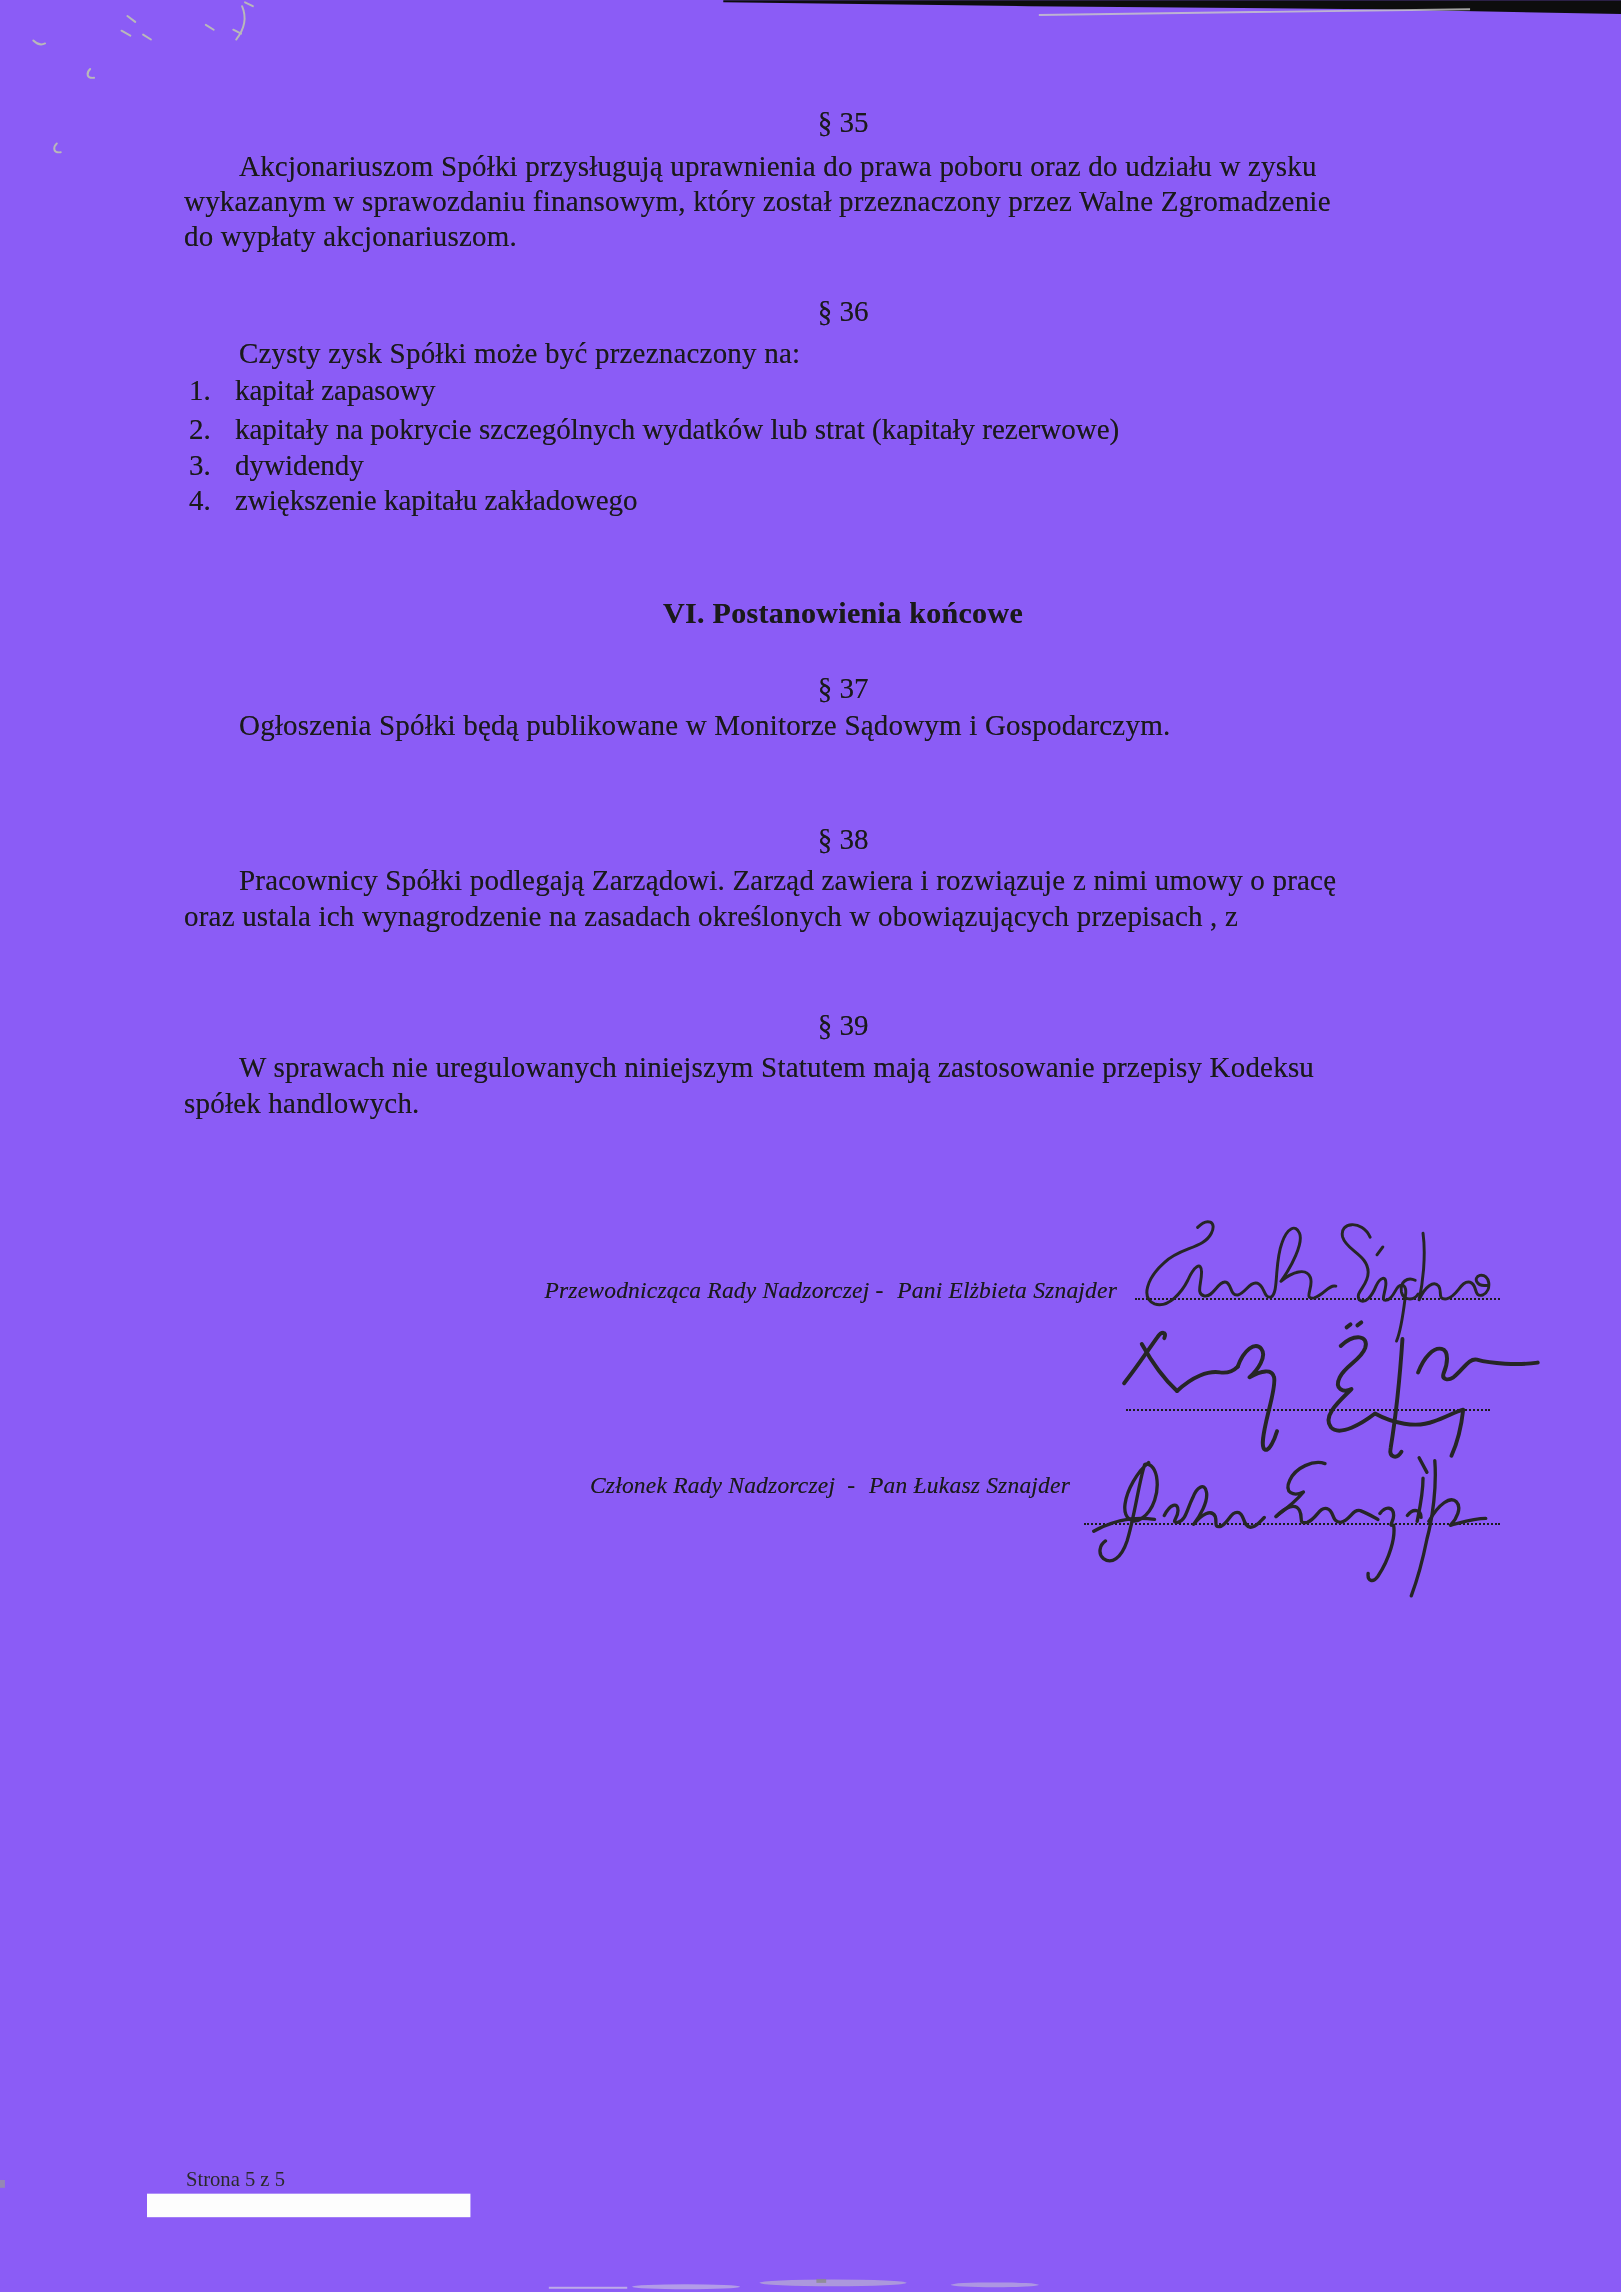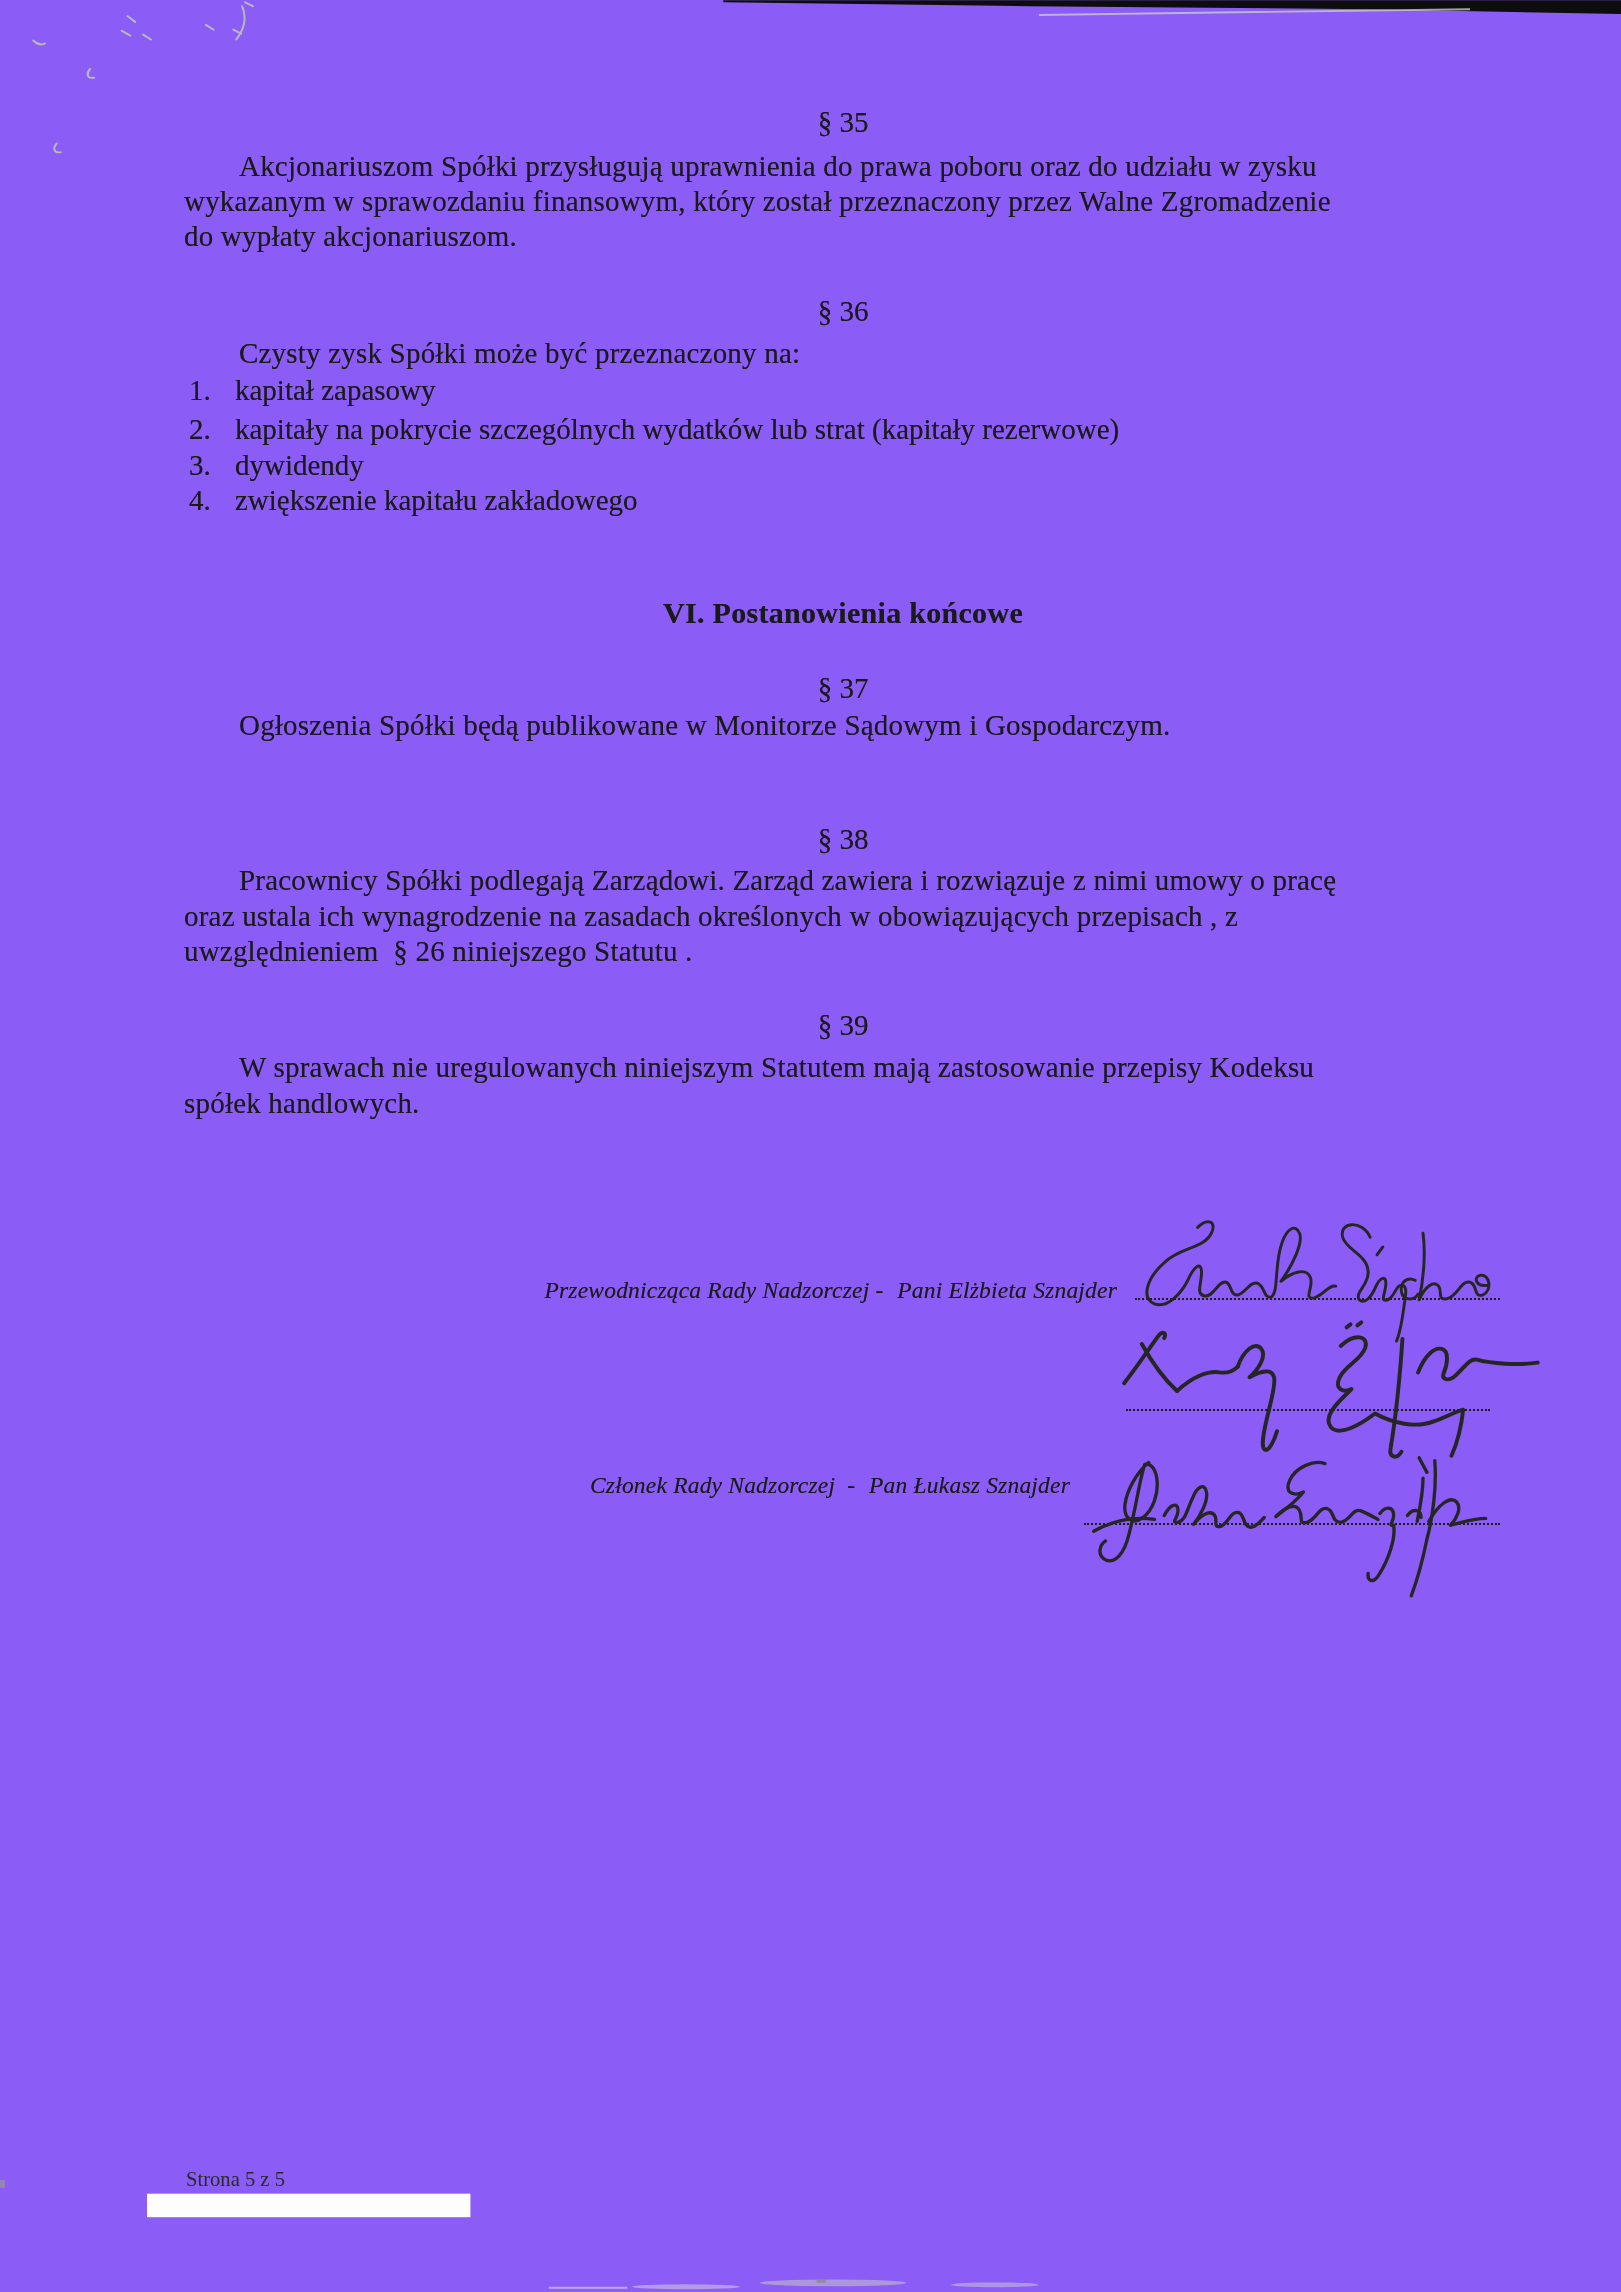--- a/index.html
+++ b/index.html
@@ -87,21 +87,20 @@
   <div class="listrow" style="top:484px"><span class="lnum">4.</span><span>zwiększenie kapitału zakładowego</span></div>
 
   <div class="heading chapter" style="top:596px">VI. Postanowienia końcowe</div>
 
   <div class="heading" style="top:672px">§ 37</div>
   <div class="line ind" style="top:708px">Ogłoszenia Spółki będą publikowane w Monitorze Sądowym i Gospodarczym.</div>
 
   <div class="heading" style="top:823px">§ 38</div>
   <div class="line ind" style="top:863px">Pracownicy Spółki podlegają Zarządowi. Zarząd zawiera i rozwiązuje z nimi umowy o pracę</div>
   <div class="line" style="top:899px">oraz ustala ich wynagrodzenie na zasadach określonych w obowiązujących przepisach , z</div>
-  <div class="line" style="top:934px">uwzględnieniem  § 26 niniejszego Statutu .</div>
 
   <div class="heading" style="top:1009px">§ 39</div>
   <div class="line ind" style="top:1050px">W sprawach nie uregulowanych niniejszym Statutem mają zastosowanie przepisy Kodeksu</div>
   <div class="line" style="top:1086px">spółek handlowych.</div>
 
   <div class="sigrow" style="top:1277px;right:504px"><span>Przewodnicząca Rady Nadzorczej -</span><span class="sig-name">Pani Elżbieta Sznajder</span></div>
   <div class="dotline" style="top:1271px;left:1135px;width:365px"></div>
 
   <div class="dotline" style="top:1382px;left:1126px;width:364px"></div>
 

